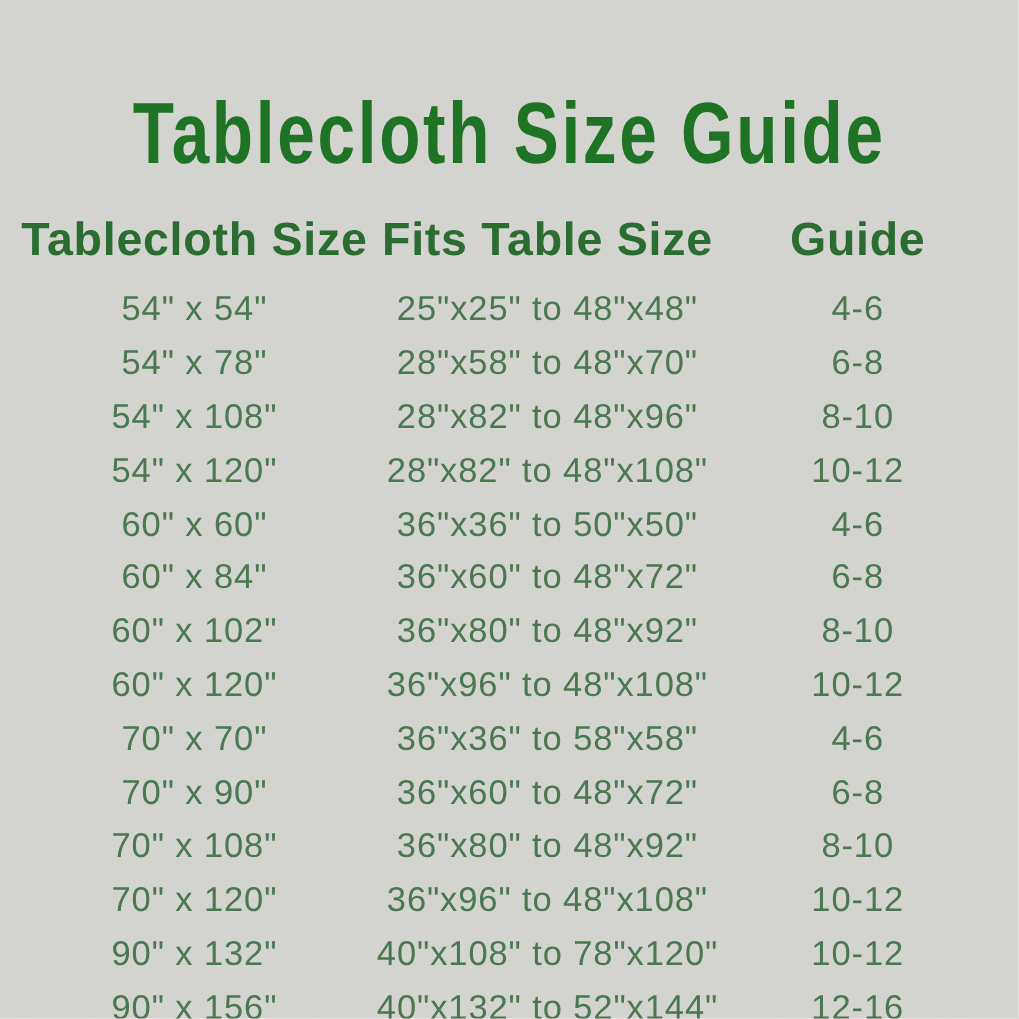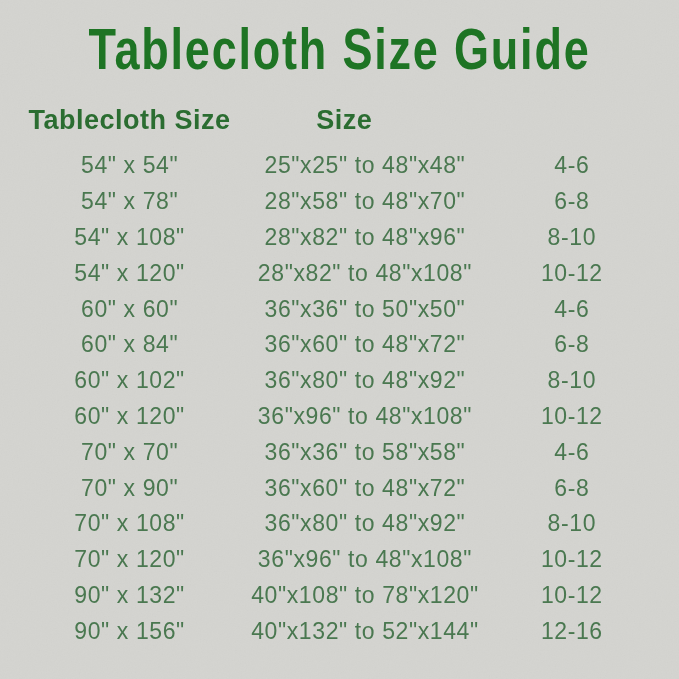--- a/index.html
+++ b/index.html
@@ -31,20 +31,21 @@
     inset: 0;
     width: 100%;
     height: 100%;
     pointer-events: none;
     opacity: 0.35;
   }
 
   .content {
     position: absolute;
     inset: 0;
+    margin-top: 40px;
   }
 
   .page-title {
     position: absolute;
     top: 20px;
     left: 0;
     width: 100%;
     text-align: center;
     font-size: 50px;
     font-weight: 700;
@@ -81,21 +82,21 @@
     font-weight: 400;
     letter-spacing: 0.6px;
   }
 
   .c1 { width: 37%; padding-left: 8px; }
   .c2 { width: 33.5%; }
   .c3 { width: 29.5%; padding-right: 14px; }
 
   .head .cell {
     color: #2b6d31;
-    font-size: 27px;
+    font-size: 31px;
     font-weight: 700;
     letter-spacing: 0.5px;
   }
 </style>
 </head>
 <body>
 
 <div class="canvas">
 
   <svg class="noise-overlay" xmlns="http://www.w3.org/2000/svg" width="679" height="679">
@@ -110,21 +111,22 @@
   </svg>
 
   <div class="content">
 
     <div class="page-title">Tablecloth Size Guide</div>
 
     <div class="size-table">
 
       <div class="t-row head">
         <div class="cell c1">Tablecloth Size</div>
-        <div class="cell c3">Size</div>
+        <div class="cell c2">Fits Table Size</div>
+        <div class="cell c3">Guide</div>
       </div>
 
       <div class="t-row">
         <div class="cell c1">54" x 54"</div>
         <div class="cell c2">25"x25" to 48"x48"</div>
         <div class="cell c3">4-6</div>
       </div>
 
       <div class="t-row">
         <div class="cell c1">54" x 78"</div>

